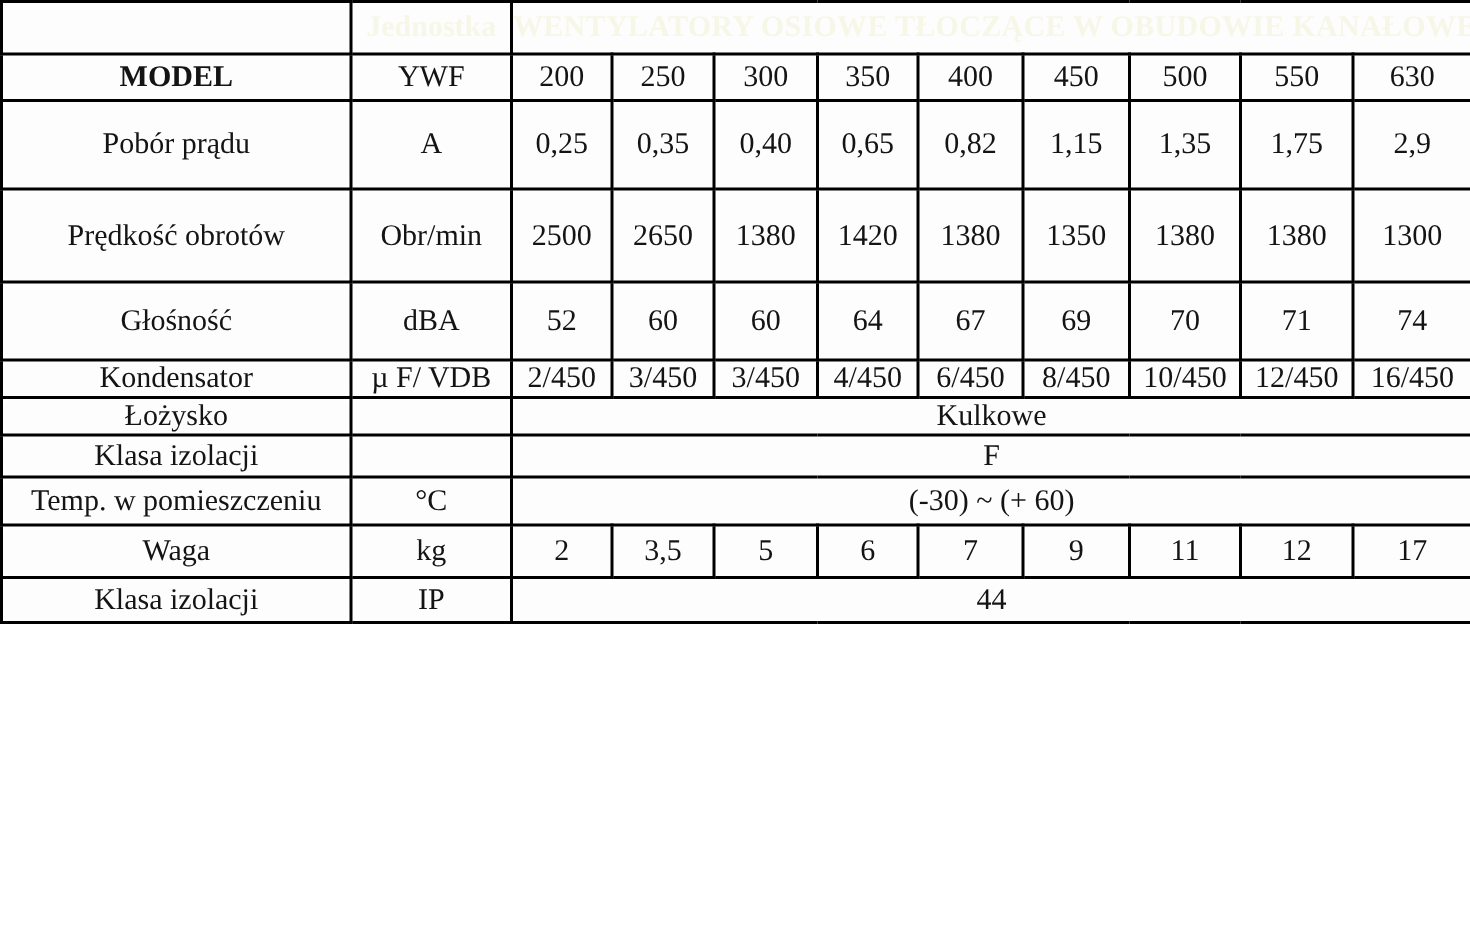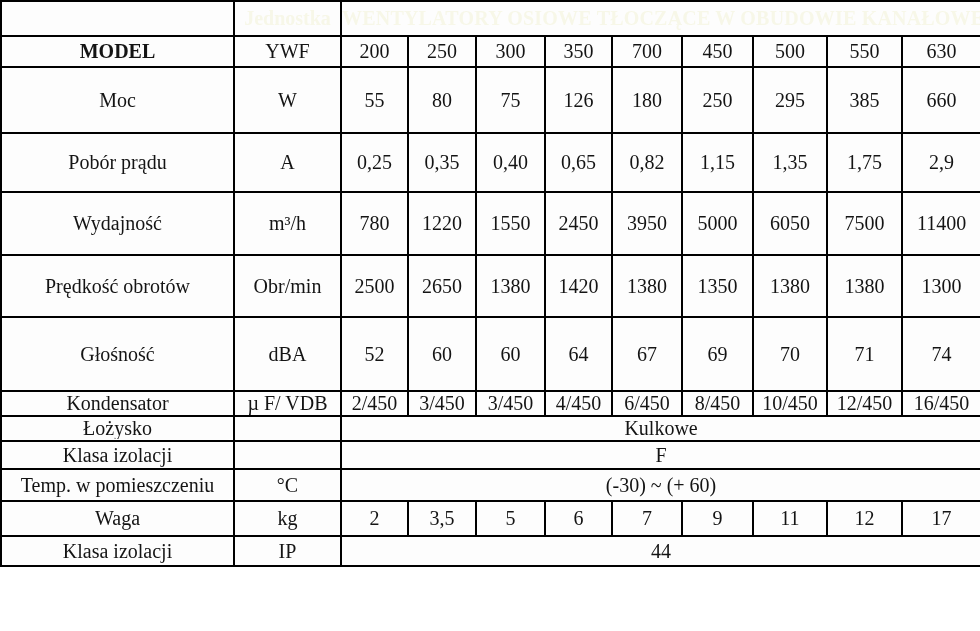--- a/index.html
+++ b/index.html
@@ -72,85 +72,59 @@
     <td class="hdr hdr-title" colspan="9">WENTYLATORY OSIOWE TŁOCZĄCE W OBUDOWIE KANAŁOWEJ</td>
   </tr>
 
   <tr style="height:31px">
     <td class="label bold">MODEL</td>
     <td class="unit">YWF</td>
     <td>200</td>
     <td>250</td>
     <td>300</td>
     <td>350</td>
-    <td>700</td>
+    <td>400</td>
     <td>450</td>
     <td>500</td>
     <td>550</td>
     <td>630</td>
   </tr>
 
 
-  <tr style="height:66px">
-    <td class="label">Moc</td>
-    <td class="unit">W</td>
-    <td>55</td>
-    <td>80</td>
-    <td>75</td>
-    <td>126</td>
-    <td>180</td>
-    <td>250</td>
-    <td>295</td>
-    <td>385</td>
-    <td>660</td>
-  </tr>
 
   <tr style="height:59px">
     <td class="label">Pobór prądu</td>
     <td class="unit">A</td>
     <td>0,25</td>
     <td>0,35</td>
     <td>0,40</td>
     <td>0,65</td>
     <td>0,82</td>
     <td>1,15</td>
     <td>1,35</td>
     <td>1,75</td>
     <td>2,9</td>
   </tr>
 
-  <tr style="height:63px">
-    <td class="label">Wydajność</td>
-    <td class="unit">m³/h</td>
-    <td>780</td>
-    <td>1220</td>
-    <td>1550</td>
-    <td>2450</td>
-    <td>3950</td>
-    <td>5000</td>
-    <td>6050</td>
-    <td>7500</td>
-    <td>11400</td>
-  </tr>
 
   <tr style="height:62px">
     <td class="label">Prędkość obrotów</td>
     <td class="unit">Obr/min</td>
     <td>2500</td>
     <td>2650</td>
     <td>1380</td>
     <td>1420</td>
     <td>1380</td>
     <td>1350</td>
     <td>1380</td>
     <td>1380</td>
     <td>1300</td>
   </tr>
 
-  <tr style="height:74px">
+  <tr style="height:52px">
     <td class="label">Głośność</td>
     <td class="unit">dBA</td>
     <td>52</td>
     <td>60</td>
     <td class="raise">60</td>
     <td>64</td>
     <td>67</td>
     <td>69</td>
     <td>70</td>
     <td>71</td>

